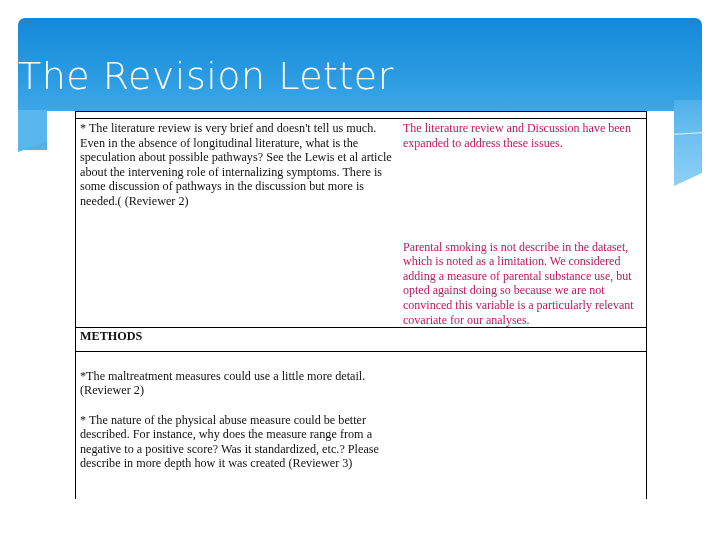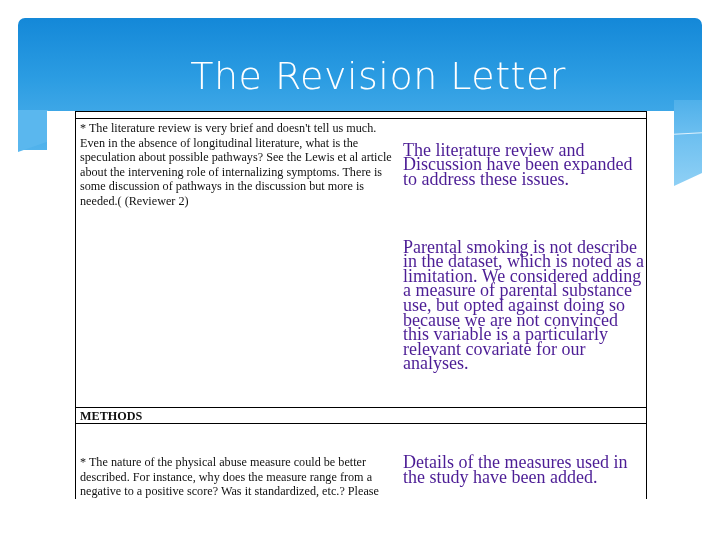--- a/index.html
+++ b/index.html
@@ -21,50 +21,50 @@
   .swoosh-right {
     position: absolute; left: 674px; top: 100px; width: 28px; height: 86px;
     background: linear-gradient(to bottom, #4fb0ea 0%, #6cbff0 40%, #8fd0f5 100%);
     clip-path: polygon(0 0, 100% 0, 100% 85%, 0 100%);
   }
   .swoosh-right-line {
     position: absolute; left: 674px; top: 133px; width: 28px; height: 1px;
     background: #dff1fc; transform: rotate(-3deg);
   }
   .slide-title {
-    position: absolute; left: 18px; top: 52px; width: 548px; text-align: right;
+    position: absolute; left: 18px; top: 52px; width: 548px; text-align: left;
     color: #ffffff; font-family: "DejaVu Sans", sans-serif; font-weight: 300;
     font-size: 38px; letter-spacing: 0.5px; line-height: 48px;
   }
   .doc-image {
     position: absolute; left: 47px; top: 111px; width: 627px; height: 388px;
     background: #ffffff; overflow: hidden;
   }
   .doc-table {
     position: absolute; left: 28px; top: 0; width: 570px;
     border-left: 1px solid #000; border-right: 1px solid #000;
     height: 400px;
   }
   .top-strip { height: 6px; border-top: 1px solid #000; border-bottom: 1px solid #000; }
-  .row { display: flex; align-items: center; }
+  .row { display: flex; }
   .cell-left {
     width: 327px; padding: 2px 0 0 4px; box-sizing: border-box;
     font-size: 12.2px; line-height: 14.6px; color: #111;
   }
   .cell-right {
     width: 243px; padding: 2px 2px 0 0; box-sizing: border-box;
-    font-size: 18px; line-height: 14.6px; color: #4c1d95;
+    font-size: 12px; line-height: 14.6px; color: #be185d;
   }
   .p { margin: 0; }
   .gap { height: 29px; }
   .gap2 { height: 14.6px; }
   .section-row {
     border-top: 1px solid #000; border-bottom: 1px solid #000;
-    padding: 1px 4px 0 4px; font-size: 12.2px; line-height: 14px;
-    font-weight: bold; color: #111; margin-top: 36px;
+    padding: 1px 4px 8px 4px; font-size: 12.2px; line-height: 14px;
+    font-weight: bold; color: #111;
   }
 </style>
 </head>
 <body>
 
 <div class="slide-header"></div>
 <div class="swoosh-left"></div>
 <div class="swoosh-right"></div>
 <div class="swoosh-right-line"></div>
 <div class="slide-title">The Revision Letter</div>
@@ -91,21 +91,19 @@
       <div class="cell-right">
         <p class="p">Parental smoking is not describe in the dataset, which is noted as a limitation. We considered adding a measure of parental substance use, but opted against doing so because we are not convinced this variable is a particularly relevant covariate for our analyses.</p>
       </div>
     </div>
 
     <div class="section-row">METHODS</div>
 
     <div class="row">
       <div class="cell-left">
         <div class="gap2"></div>
+        <p class="p">*The maltreatment measures could use a little more detail. (Reviewer 2)</p>
         <div class="gap2"></div>
         <p class="p">* The nature of the physical abuse measure could be better described. For instance, why does the measure range from a negative to a positive score? Was it standardized, etc.? Please describe in more depth how it was created (Reviewer 3)</p>
-      </div>
-      <div class="cell-right">
-        <p class="p">Details of the measures used in the study have been added.</p>
       </div>
     </div>
   </div>
 </div>
 
 </body></html>

